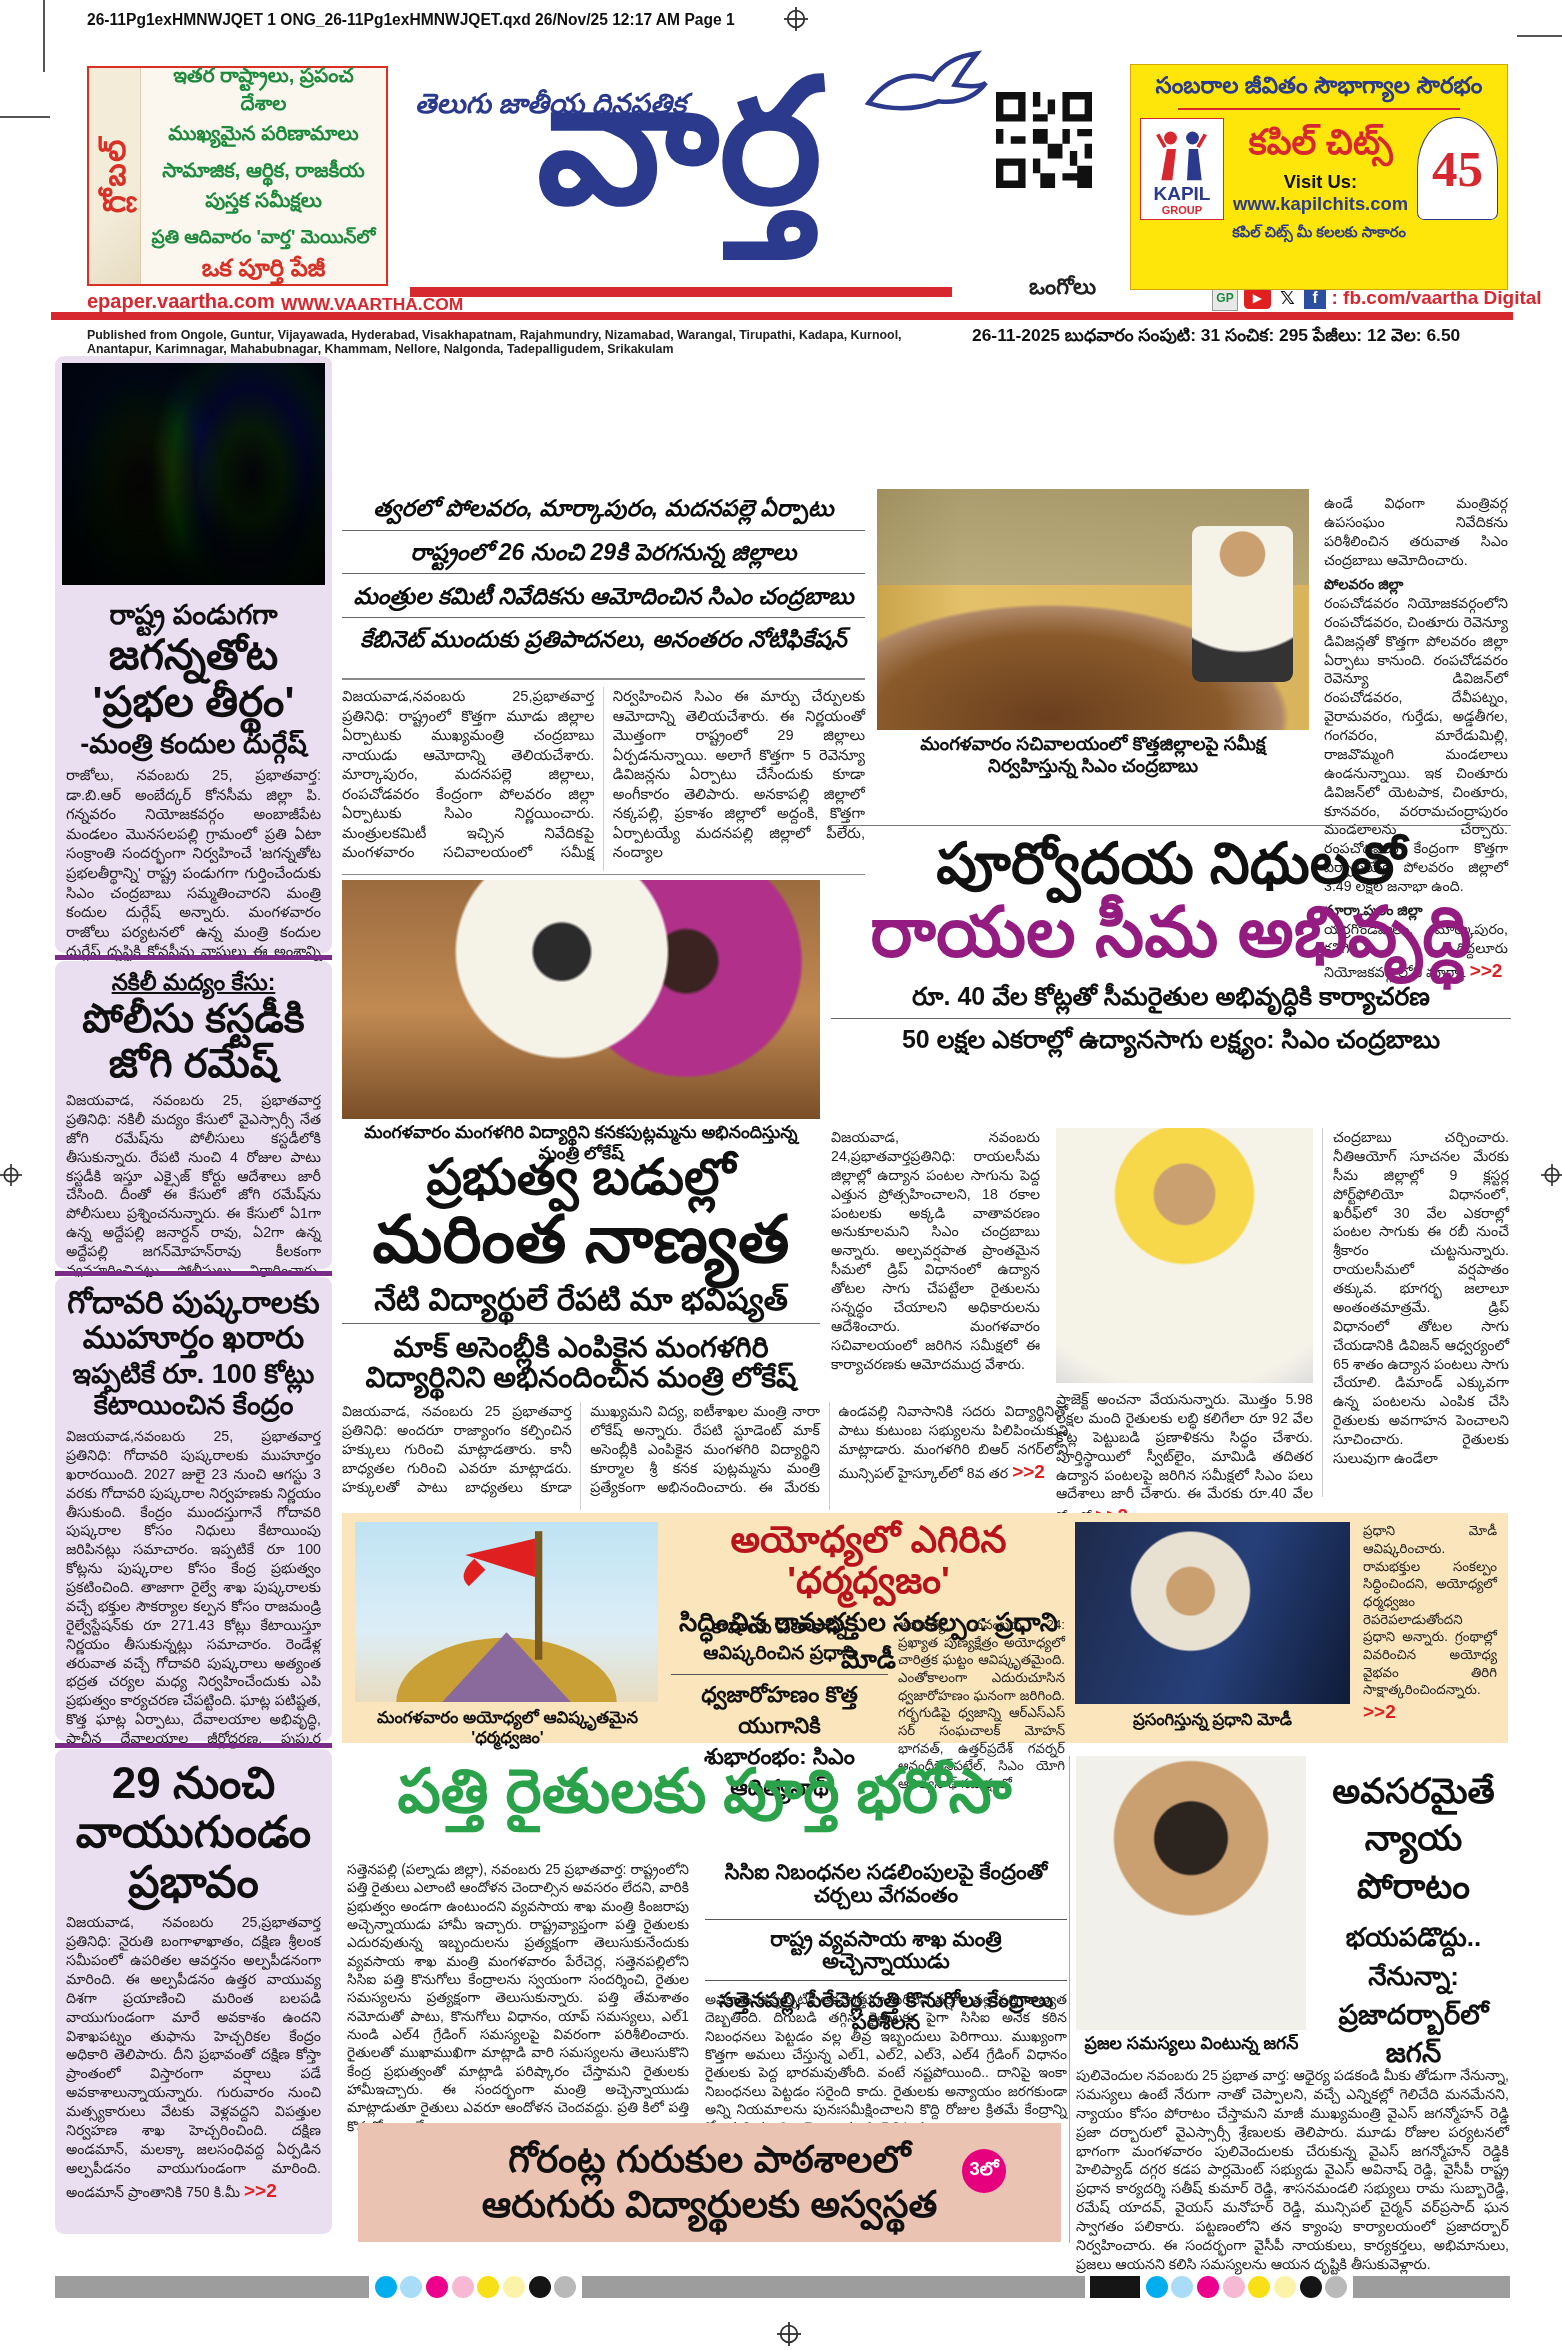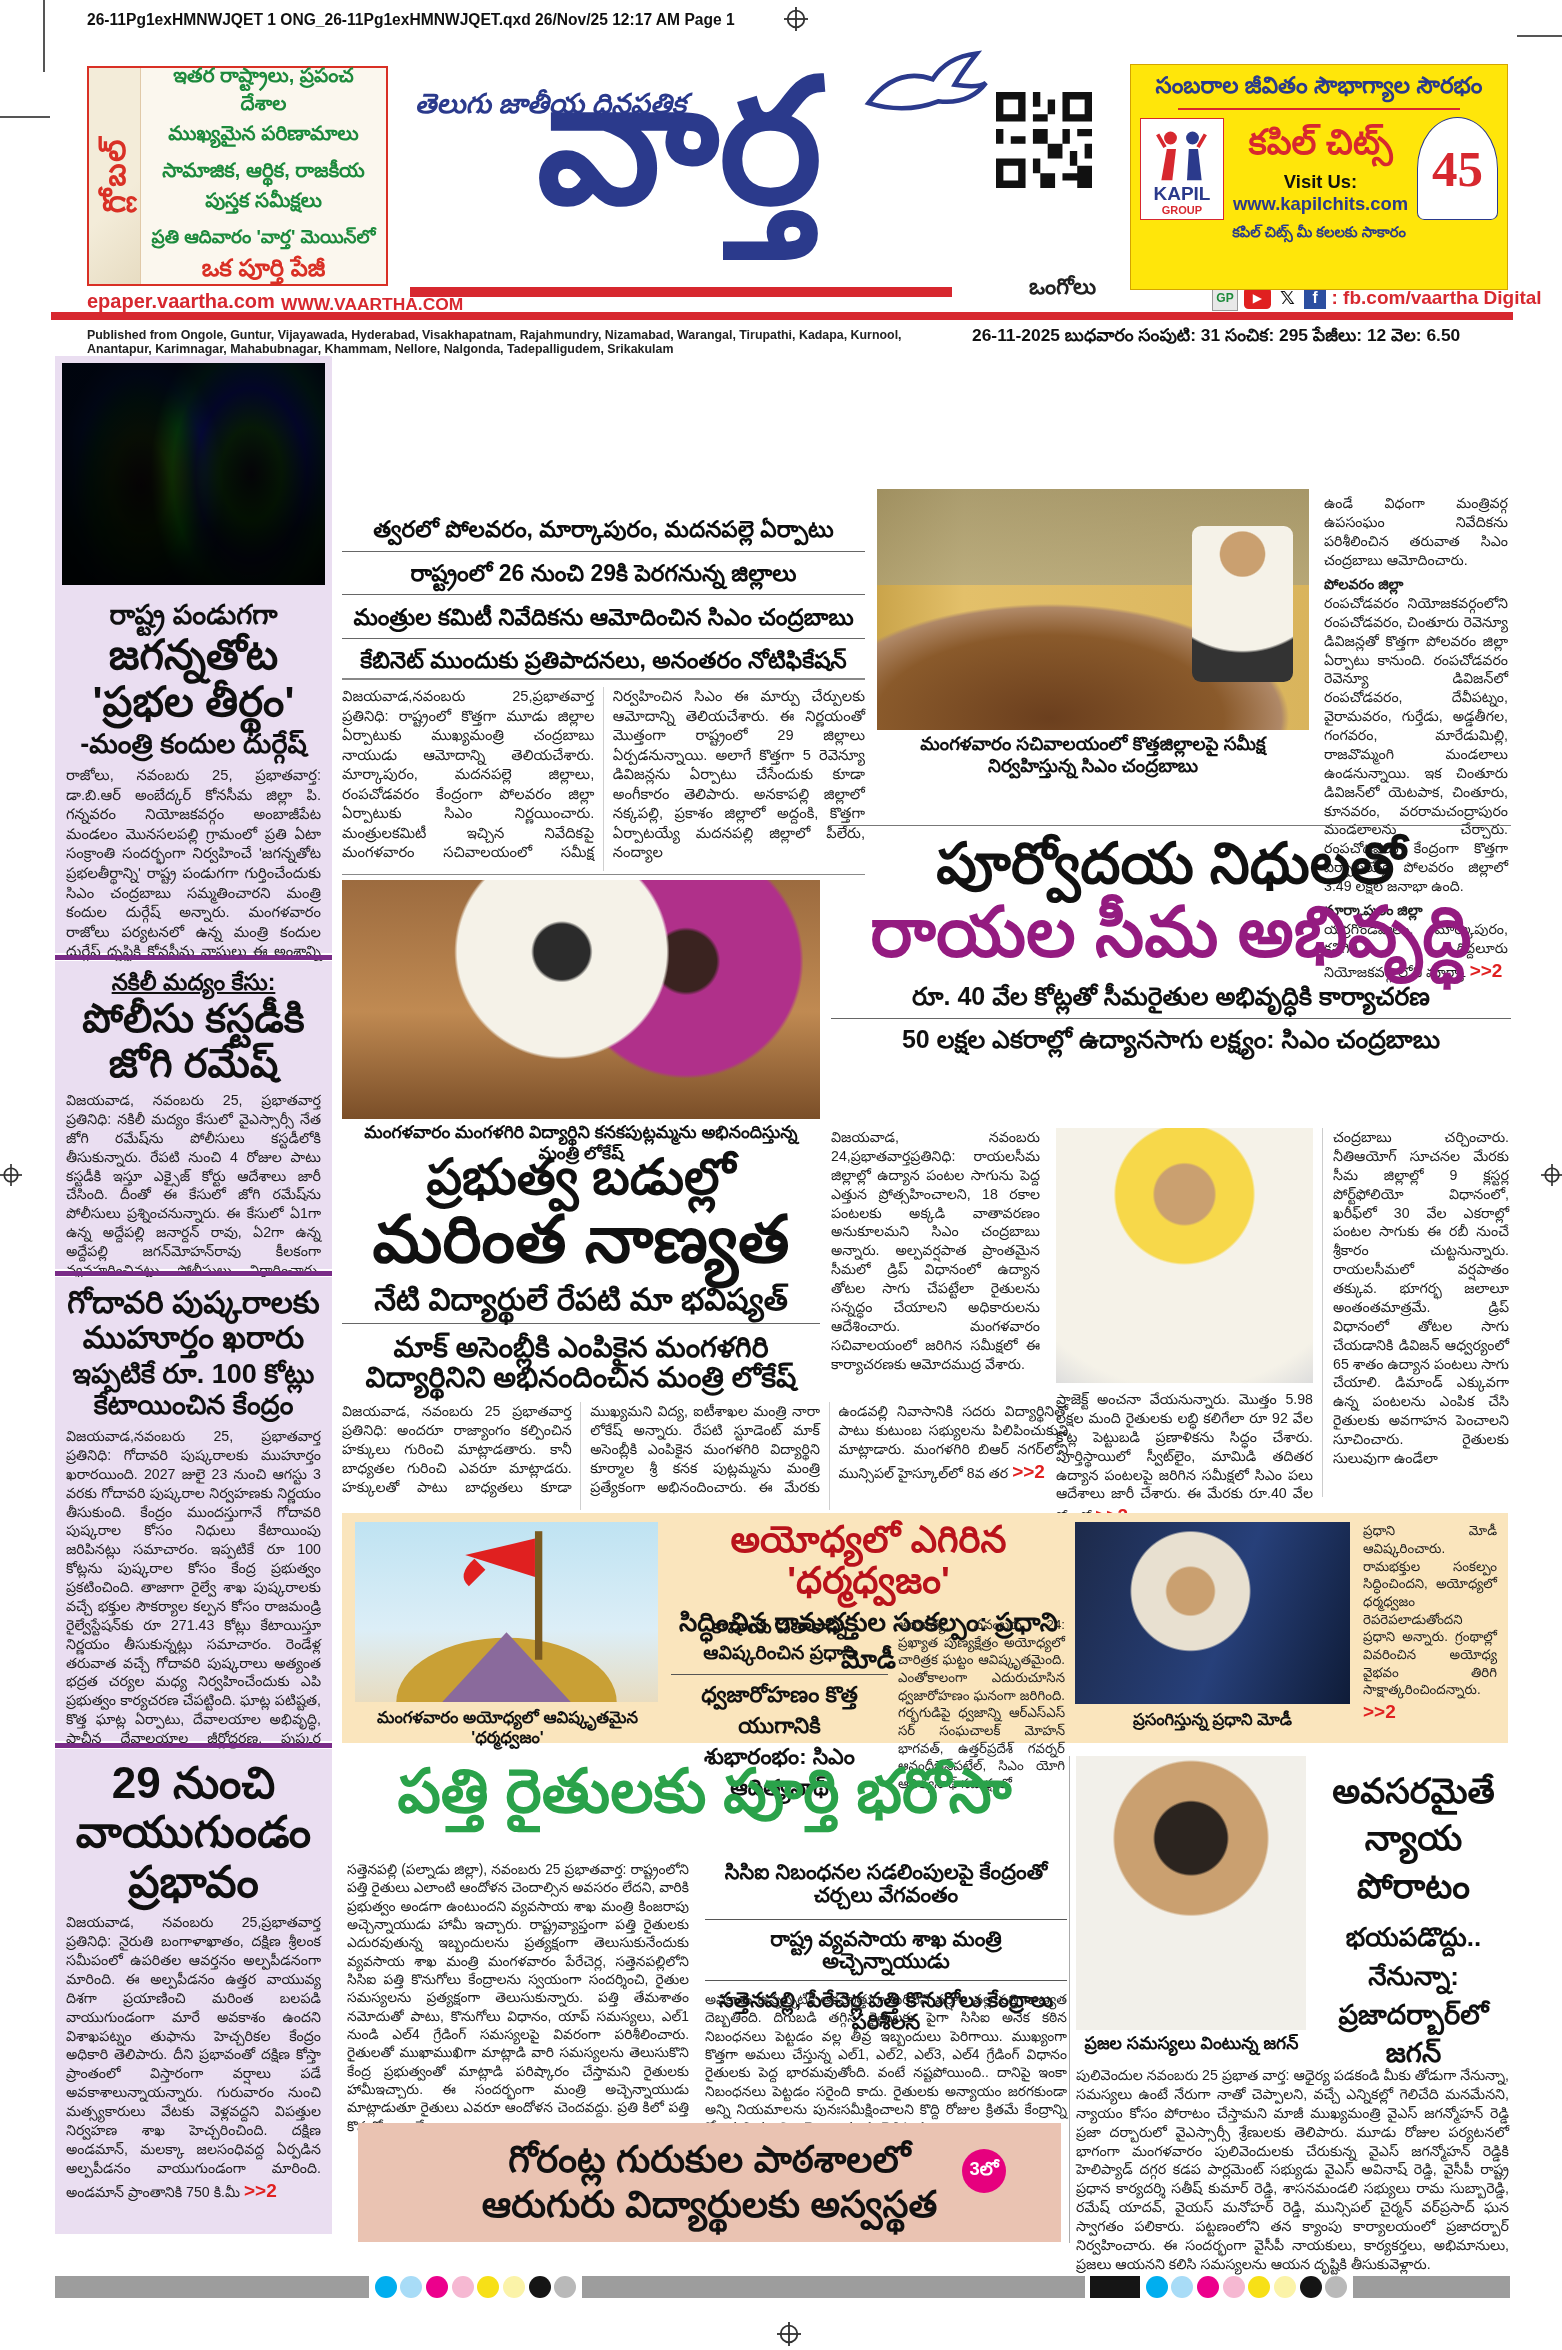--- a/index.html
+++ b/index.html
@@ -3,21 +3,21 @@
 <meta charset="utf-8">
 <style>
   html,body{margin:0;padding:0;background:#e8e8e8;}
   .page{position:relative;width:1563px;height:2351px;background:#ffffff;
         font-family:"Liberation Sans","DejaVu Sans",sans-serif;color:#111;overflow:hidden;}
   .abs{position:absolute;}
   .ph{position:absolute;overflow:hidden;}
   .cap{font-weight:bold;font-size:17.4px;text-align:center;color:#111;line-height:1.2;}
   .bodytxt{font-size:14.7px;line-height:1.33;text-align:justify;color:#1c1c1c;}
   .more{color:#e02020;font-weight:bold;font-size:19px;white-space:nowrap;}
-  .side-box{position:absolute;background:#eadef1;padding:9.2px 11px;box-sizing:border-box;}
+  .side-box{position:absolute;background:#eadef1;padding:9.2px 11px;box-sizing:border-box;border-radius:9px;}
   .side-head{font-weight:bold;text-align:center;color:#101010;line-height:1.12;}
   .purple-div{position:absolute;background:#7a2c88;}
   .subhead-item{font-weight:bold;text-align:center;font-size:23px;line-height:1.22;
                 padding:7.3px 5.5px;border-bottom:1.4px solid #666;color:#0d0d0d;}
   .rule{position:absolute;background:#888;}
   .hd-center{font-weight:bold;text-align:center;line-height:1.08;}
   .twocol{column-count:2;column-gap:18.4px;column-rule:0.9px solid #cfcfcf;}
   .reg{position:absolute;}
   .dots{display:flex;gap:3.7px;align-items:center;}
   .dot{width:22px;height:22px;border-radius:50%;}
@@ -170,21 +170,21 @@
       <div style="font-size:44px;">29 నుంచి</div>
       <div style="font-size:44px;">వాయుగుండం</div>
       <div style="font-size:44px;">ప్రభావం</div>
     </div>
     <div class="bodytxt" style="margin-top:7.3px;font-size:14.2px;">
       <span>విజయవాడ, నవంబరు 25,ప్రభాతవార్త ప్రతినిధి: నైరుతి బంగాళాఖాతం, దక్షిణ శ్రీలంక సమీపంలో ఉపరితల ఆవర్తనం అల్పపీడనంగా మారింది. ఈ అల్పపీడనం ఉత్తర వాయువ్య దిశగా ప్రయాణించి మరింత బలపడి వాయుగుండంగా మారే అవకాశం ఉందని విశాఖపట్నం తుఫాను హెచ్చరికల కేంద్రం అధికారి తెలిపారు. దీని ప్రభావంతో దక్షిణ కోస్తా ప్రాంతంలో విస్తారంగా వర్షాలు పడే అవకాశాలున్నాయన్నారు. గురువారం నుంచి మత్స్యకారులు వేటకు వెళ్లవద్దని విపత్తుల నిర్వహణ శాఖ హెచ్చరించింది. దక్షిణ అండమాన్, మలక్కా జలసంధివద్ద ఏర్పడిన అల్పపీడనం వాయుగుండంగా మారింది. అండమాన్ ప్రాంతానికి 750 కి.మీ</span> <span class="more">&gt;&gt;2</span>
     </div>
   </div>
 
 
-  <div class="abs" style="left:342px;top:508px;width:523px;">
+  <div class="abs" style="left:342px;top:487px;width:523px;font-style:italic;">
     <div class="subhead-item">త్వరలో పోలవరం, మార్కాపురం, మదనపల్లె ఏర్పాటు</div>
     <div class="subhead-item">రాష్ట్రంలో 26 నుంచి 29కి పెరగనున్న జిల్లాలు</div>
     <div class="subhead-item">మంత్రుల కమిటీ నివేదికను ఆమోదించిన సిఎం చంద్రబాబు</div>
     <div class="subhead-item" style="border-bottom:none;">కేబినెట్ ముందుకు ప్రతిపాదనలు, అనంతరం నోటిఫికేషన్</div>
   </div>
 
   <div class="ph" style="left:877px;top:489px;width:432px;height:241px;background:
        radial-gradient(ellipse 386px 184px at 40% 95%, #6b3f1e 0%, #8a5a2b 45%, #b08968 60%, transparent 62%),
        linear-gradient(90deg,#caa44a 0%,#e3c06a 20%,#d9b45c 100%);">
     <div style="position:absolute;left:0;top:0;width:100%;height:40%;background:linear-gradient(#7d7f72,#9a9c8c);opacity:.55;"></div>

